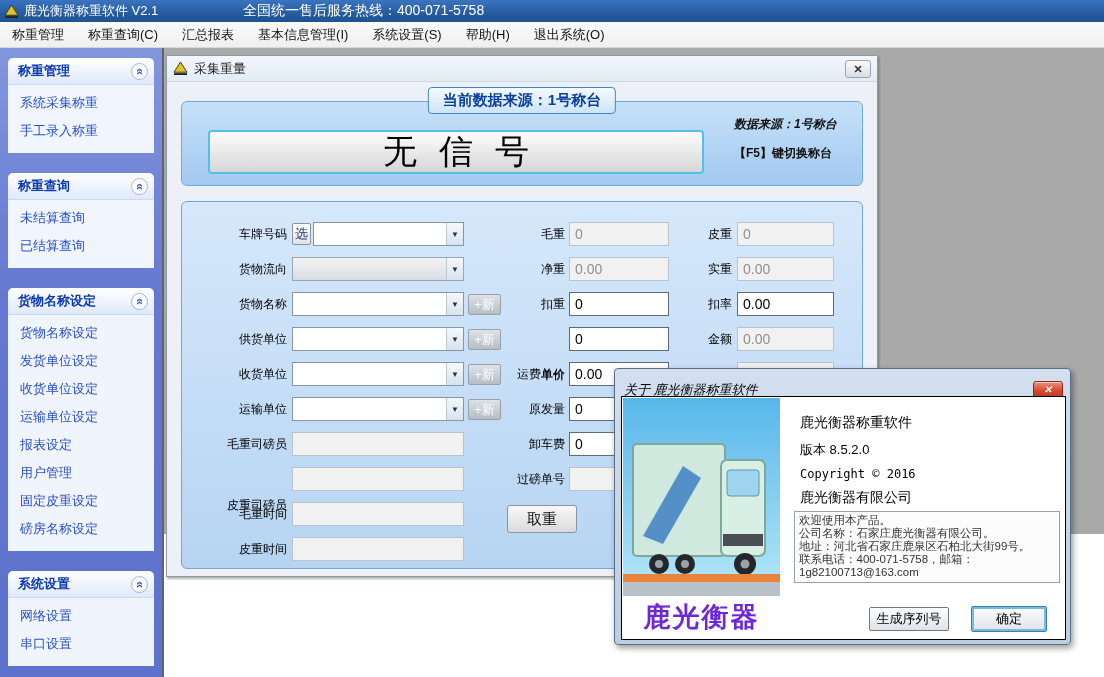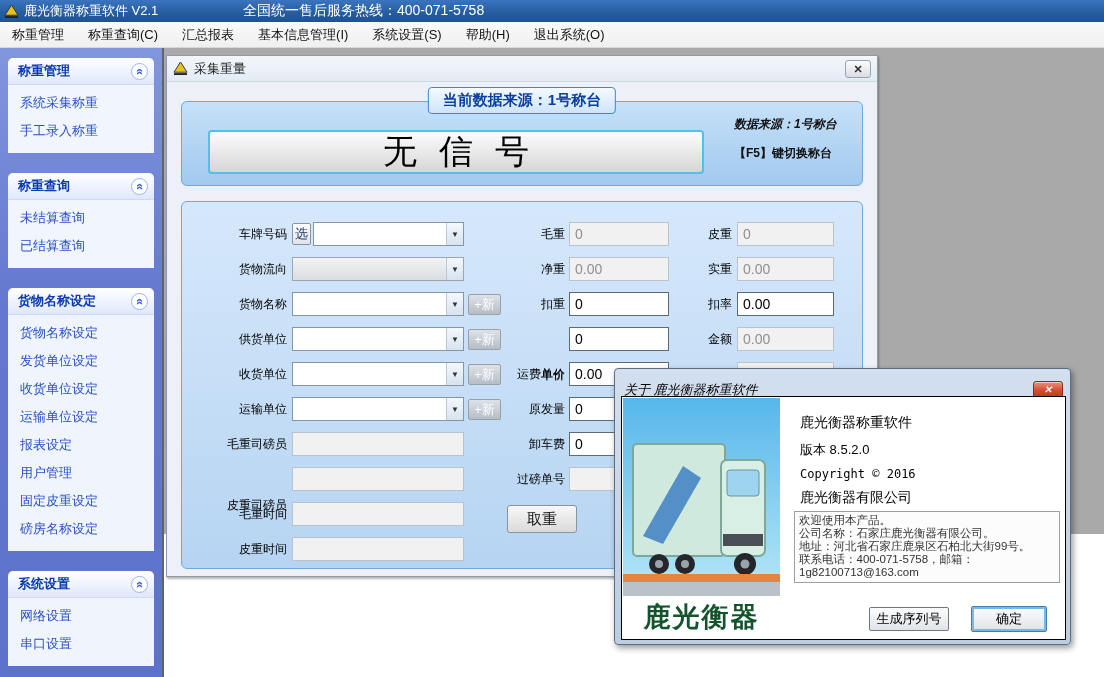--- a/index.html
+++ b/index.html
@@ -89,21 +89,21 @@
   .dlg-close { position:absolute; right:7px; top:4px; width:30px; height:18px;
     background:linear-gradient(#ec9180,#d14a2e 55%,#b93a20); border:1px solid #8e2a16; border-radius:3px;
     color:#fff; font-size:10px; text-align:center; line-height:16px; font-weight:bold; cursor:pointer;
     box-shadow:inset 0 1px 0 rgba(255,255,255,.5); }
   .dlg-content { position:absolute; left:6px; top:27px; width:445px; height:244px; background:#fff; border:1px solid #000; }
   .truck-img { position:absolute; left:1px; top:1px; width:157px; height:240px;
     background:linear-gradient(#57b7ea,#a8e0f6 70%,#cfeefb); overflow:hidden; }
   .truck-img svg { position:absolute; left:0; top:28px; }
   .img-caption { position:absolute; left:0; bottom:0; width:100%; height:42px; background:#fff;
     display:flex; align-items:center; justify-content:center;
-    font-family:"Liberation Serif", serif; font-weight:bold; font-size:27px; color:#14532d; letter-spacing:2px; }
+    font-family:"Liberation Serif", serif; font-weight:bold; font-size:27px; color:#6d28d9; letter-spacing:2px; }
   .dlg-product { position:absolute; left:178px; top:17px; font-size:14px; color:#000; }
   .dlg-version { position:absolute; left:178px; top:44px; font-size:13px; color:#000; }
   .dlg-copyright { position:absolute; left:178px; top:70px; font-size:12px; color:#000; font-family:"DejaVu Sans Mono", monospace; }
   .dlg-company { position:absolute; left:178px; top:92px; font-size:14px; color:#000; }
   .dlg-infobox { position:absolute; left:172px; top:114px; width:266px; height:72px;
     border:1px solid #9aa0a6; background:#fcfcfc; padding:2px 4px; font-size:11.5px; color:#333; line-height:13px; overflow:hidden; }
   .dlg-btn { position:absolute; height:24px; background:linear-gradient(#fdfdfd,#dfe3e8);
     border:1px solid #707880; border-radius:2px; font-size:13px; color:#000; text-align:center; cursor:pointer; }
   .dlg-btn.serial { left:247px; top:210px; width:80px; line-height:22px; }
   .dlg-btn.ok { left:349px; top:209px; width:76px; height:26px; line-height:24px;

